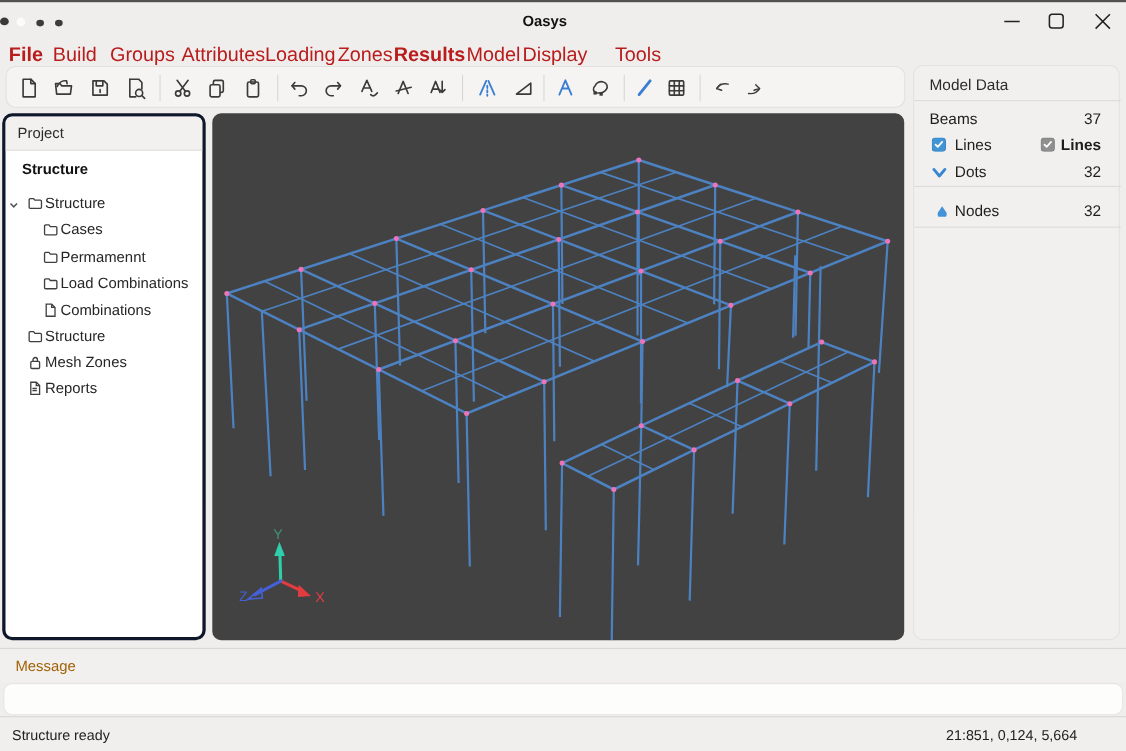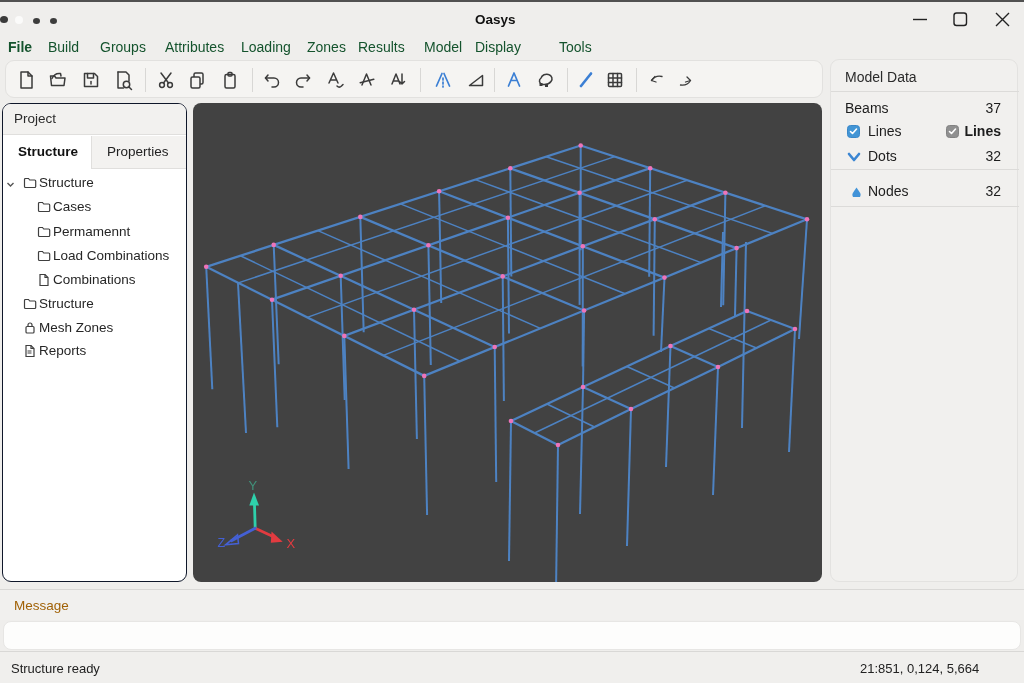--- a/index.html
+++ b/index.html
@@ -5,28 +5,28 @@
 * { margin:0; padding:0; box-sizing:border-box; }
 html,body { width:1024px; height:683px; overflow:hidden; }
 body { font-family:"Liberation Sans",sans-serif; background:#efeeec; position:relative; color:#1d1d1d; }
 .hline { position:absolute; height:1px; background:#dcdbd9; }
 
 #titlebar { position:absolute; left:0; top:0; width:1024px; height:36px; background:#efeeec; border-top:2px solid #515151;}
 #title { position:absolute; top:10px; left:475px; font-size:13.5px; font-weight:bold; color:#111; }
 .dot { position:absolute; border-radius:50%; }
 .winbtn { position:absolute; top:0; width:46px; height:36px; color:#222; }
 
-#menubar { position:absolute; left:0; top:36px; width:924px; height:22px; font-size:14px; color:#14532d; }
+#menubar { position:absolute; left:0; top:36px; width:924px; height:22px; font-size:18px; color:#b91c1c; }
 #menubar span { position:absolute; top:3px; }
 
 #toolbar { position:absolute; left:5px; top:60px; width:818px; height:38px; background:#f5f4f2; border:1px solid #e2e1df; border-radius:9px; }
 .tsep { position:absolute; top:7px; width:1px; height:24px; background:#d8d7d5; }
 .ticon { position:absolute; top:8px; width:22px; height:22px; }
 
-#leftpanel { position:absolute; left:2px; top:103px; width:185px; height:479px; background:#fff; border:1px solid #0f172a; border-radius:9px; overflow:hidden; }
+#leftpanel { position:absolute; left:2px; top:103px; width:185px; height:479px; background:#fff; border:3px solid #0f172a; border-radius:9px; overflow:hidden; }
 #lp-head { position:absolute; left:0; top:0; width:100%; height:31px; background:#f2f1ef; border-bottom:1px solid #e0dfdd; }
 #lp-head span { position:absolute; left:11px; top:7px; font-size:13.5px; color:#2b2b2b; }
 #tabs { position:absolute; left:0; top:32px; width:100%; height:33px; }
 #tab-props { position:absolute; left:88px; top:0; width:97px; height:33px; background:#f3f2f0; border-bottom:1px solid #e0dfdd; border-left:1px solid #e0dfdd; }
 .tabtxt { position:absolute; top:8px; font-size:13.5px; }
 #tree { position:absolute; left:0; top:0; width:100%; font-size:13.5px; color:#262626; }
 .trow { position:absolute; height:24px; line-height:24px; }
 
 #viewport { position:absolute; left:193px; top:103px; width:629px; height:479px; background:#424242; border-radius:8px; overflow:hidden; }
 
@@ -59,21 +59,21 @@
       <path d="M17 11l13 13M30 11L17 24" stroke="#222" stroke-width="1.4"></path>
     </svg>
 </div>
 <div id="menubar">
     <span style="left:8px;font-weight:bold;">File</span>
     <span style="left:48px;">Build</span>
     <span style="left:100px;">Groups</span>
     <span style="left:165px;">Attributes</span>
     <span style="left:241px;">Loading</span>
     <span style="left:307px;">Zones</span>
-    <span style="left:358px;">Results</span>
+    <span style="left:358px;font-weight:bold;">Results</span>
     <span style="left:424px;">Model</span>
     <span style="left:475px;">Display</span>
     <span style="left:535px;margin-left:24px;">Tools</span>
   </div>
 <div id="toolbar">
     <div class="tsep" style="left:139px"></div>
     <div class="tsep" style="left:245.5px"></div>
     <div class="tsep" style="left:414px"></div>
     <div class="tsep" style="left:487.5px"></div>
     <div class="tsep" style="left:561px"></div>
@@ -199,23 +199,20 @@
         <path d="M12 8l3.5 3.5-5 1.5" stroke-width="1.3"></path>
       </svg>
     </div>
   </div>
 <div id="leftpanel">
   <div id="lp-head">
       <span>Project</span>
     </div>
   <div id="tabs">
     <span class="tabtxt" style="left:15px;font-weight:bold;color:#111">Structure</span>
-    <div id="tab-props">
-        <span class="tabtxt" style="left:15px;color:#222;position:absolute;">Properties</span>
-      </div>
   </div>
   <div id="tree">
       <div class="trow" style="left:0;top:67px;width:185px">
         <svg class="icon" style="position:absolute;left:3px;top:9px" width="9" height="9" viewBox="0 0 9 9" fill="none" stroke="#555" stroke-width="1.4">
           <path d="M1.5 3l3 3 3-3"></path>
         </svg>
         <svg class="icon" style="position:absolute;left:20px;top:5px" width="14" height="14" viewBox="0 0 14 14" fill="none" stroke="#3f3f3f" stroke-width="1.2">
           <path d="M1.5 3.5c0-.6.4-1 1-1h3l1.2 1.5h5c.6 0 1 .4 1 1v5.5c0 .6-.4 1-1 1h-9.2c-.6 0-1-.4-1-1z"></path>
         </svg>
         <span style="position:absolute;left:36px">Structure</span>

